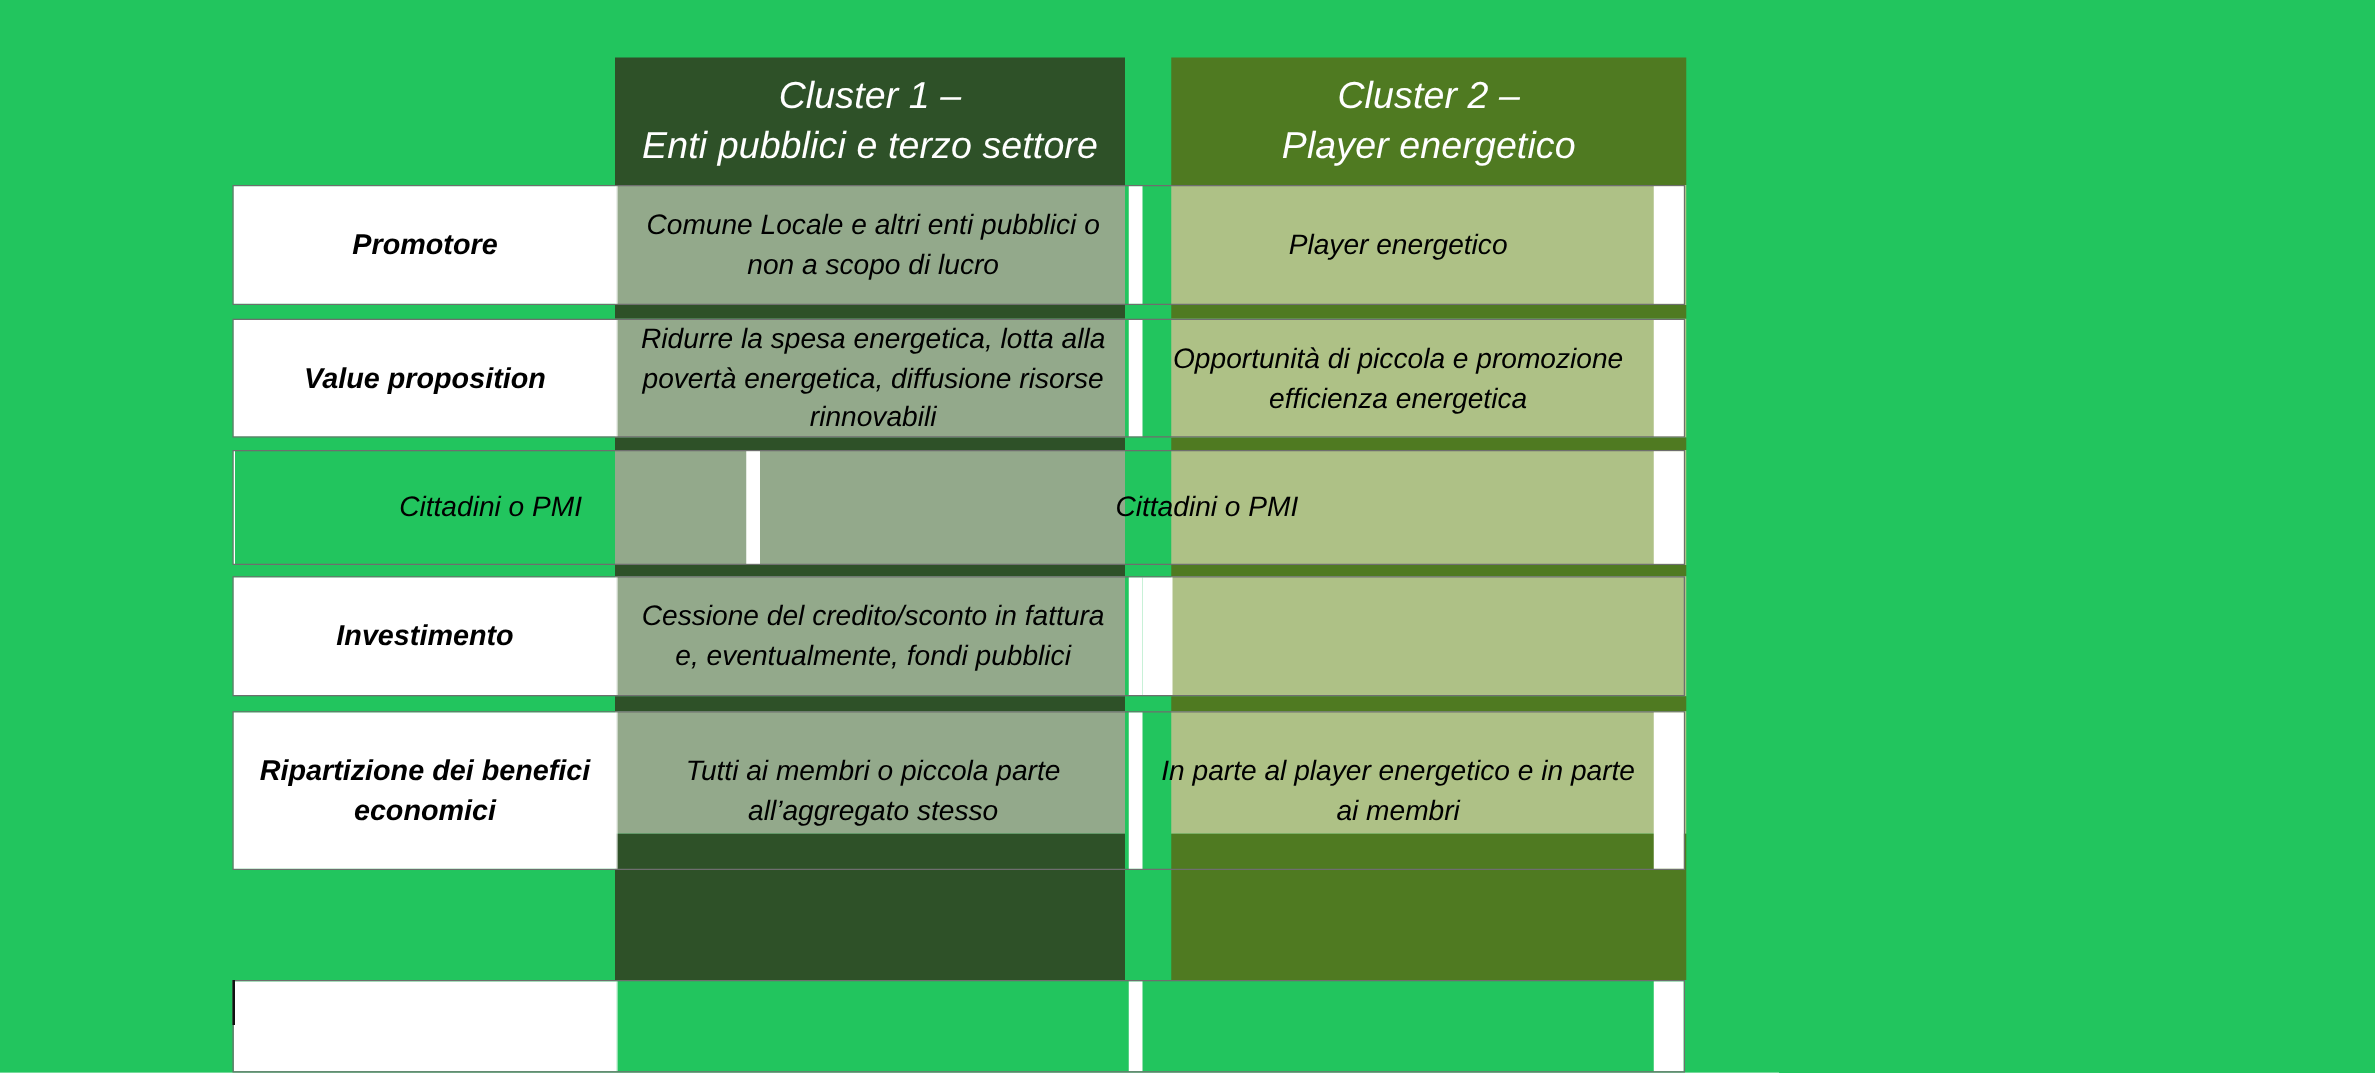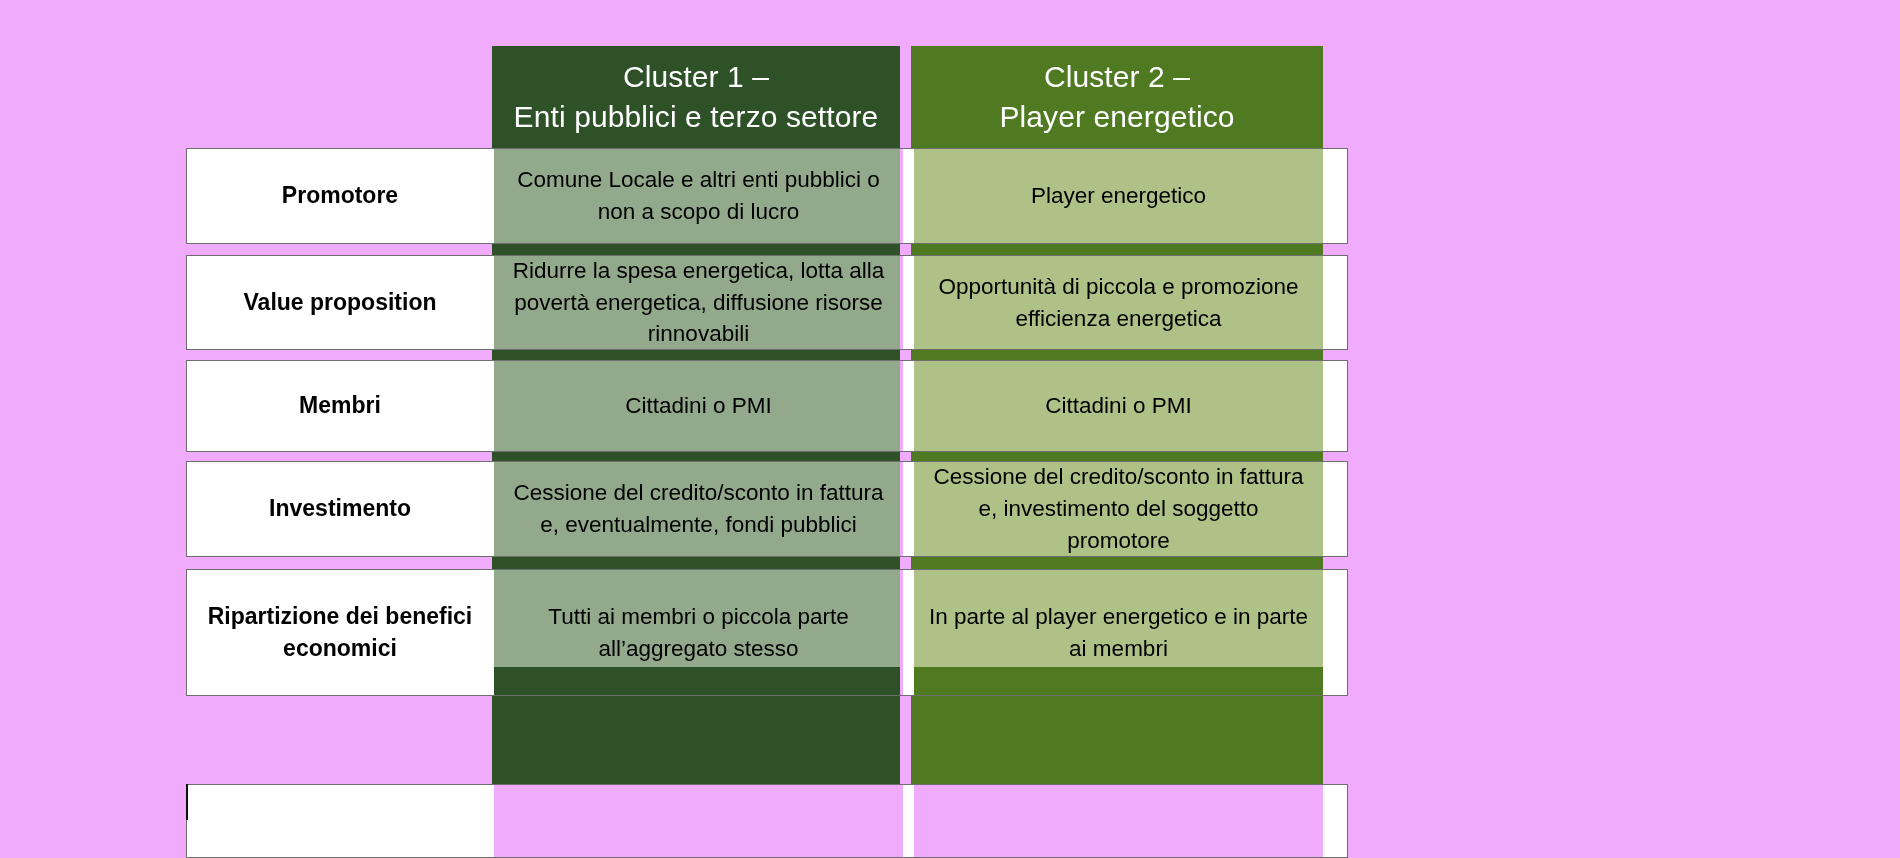--- a/index.html
+++ b/index.html
@@ -22,21 +22,21 @@
     color:#ffffff;
     font-size:30px;
     line-height:1.33;
     font-weight:400;
     letter-spacing:.1px;
   }
   .band .band-body{width:100%;}
   .band .band-strip{width:100%;}
 
   #band-1{left:492px;width:408px;}
-  #band-2{left:911px;width:412px;}
+  #band-2{left:937px;width:412px;}
 
   
   .row-box{
     position:absolute;
     left:186px;
     width:1162px;
     box-sizing:border-box;
     border:1.3px solid #6e6e6e;
     background:transparent;
     display:flex;
@@ -75,21 +75,21 @@
   
   #bottom-spine{
     position:absolute;
     left:186px;top:784px;width:1.6px;height:36px;
     background:#111111;
   }
 </style>
 </head>
 <body>
 
-<div id="stage" style="background: #f0abfc;">
+<div id="stage" style="background: #22c55e; font-style: italic;">
 
   <div class="band" id="band-1">
     <div class="band-header" id="band1-header" style="height: 102px; background: rgb(46, 81, 40); color: rgb(255, 255, 255);">
       <div>
         <div>Cluster 1 –</div>
         <div>Enti pubblici e terzo settore</div>
       </div>
     </div>
     <div class="band-body" id="b1-r1" style="height: 96px; background: rgb(147, 169, 139);"></div>
     <div class="band-strip" id="b1-s1" style="height: 11px; background: rgb(46, 81, 40);"></div>
@@ -134,34 +134,32 @@
   <div class="row-box" id="row-box-2" style="top: 255px; height: 95px; border-color: rgb(110, 110, 110);">
     <div class="row-label">Value proposition</div>
     <div class="row-gapA"></div>
     <div class="cell cell-1">Ridurre la spesa energetica, lotta alla povertà energetica, diffusione risorse rinnovabili</div>
     <div class="cell-mid"></div>
     <div class="cell cell-2">Opportunità di piccola e promozione efficienza energetica</div>
     <div class="row-tail"></div>
   </div>
 
   <div class="row-box" id="row-box-3" style="top: 360px; height: 92px; border-color: rgb(110, 110, 110);">
-    <div class="row-label">Membri</div>
     <div class="row-gapA"></div>
     <div class="cell cell-1">Cittadini o PMI</div>
     <div class="cell-mid"></div>
     <div class="cell cell-2">Cittadini o PMI</div>
     <div class="row-tail"></div>
   </div>
 
   <div class="row-box" id="row-box-4" style="top: 461px; height: 96px; border-color: rgb(110, 110, 110);">
     <div class="row-label">Investimento</div>
     <div class="row-gapA"></div>
     <div class="cell cell-1">Cessione del credito/sconto in fattura e, eventualmente, fondi pubblici</div>
     <div class="cell-mid"></div>
-    <div class="cell cell-2">Cessione del credito/sconto in fattura e, investimento del soggetto promotore</div>
     <div class="row-tail"></div>
   </div>
 
   <div class="row-box" id="row-box-5" style="top: 569px; height: 127px; border-color: rgb(110, 110, 110);">
     <div class="row-label">Ripartizione dei benefici economici</div>
     <div class="row-gapA"></div>
     <div class="cell cell-1">Tutti ai membri o piccola parte all’aggregato stesso</div>
     <div class="cell-mid"></div>
     <div class="cell cell-2">In parte al player energetico e in parte ai membri</div>
     <div class="row-tail"></div>

